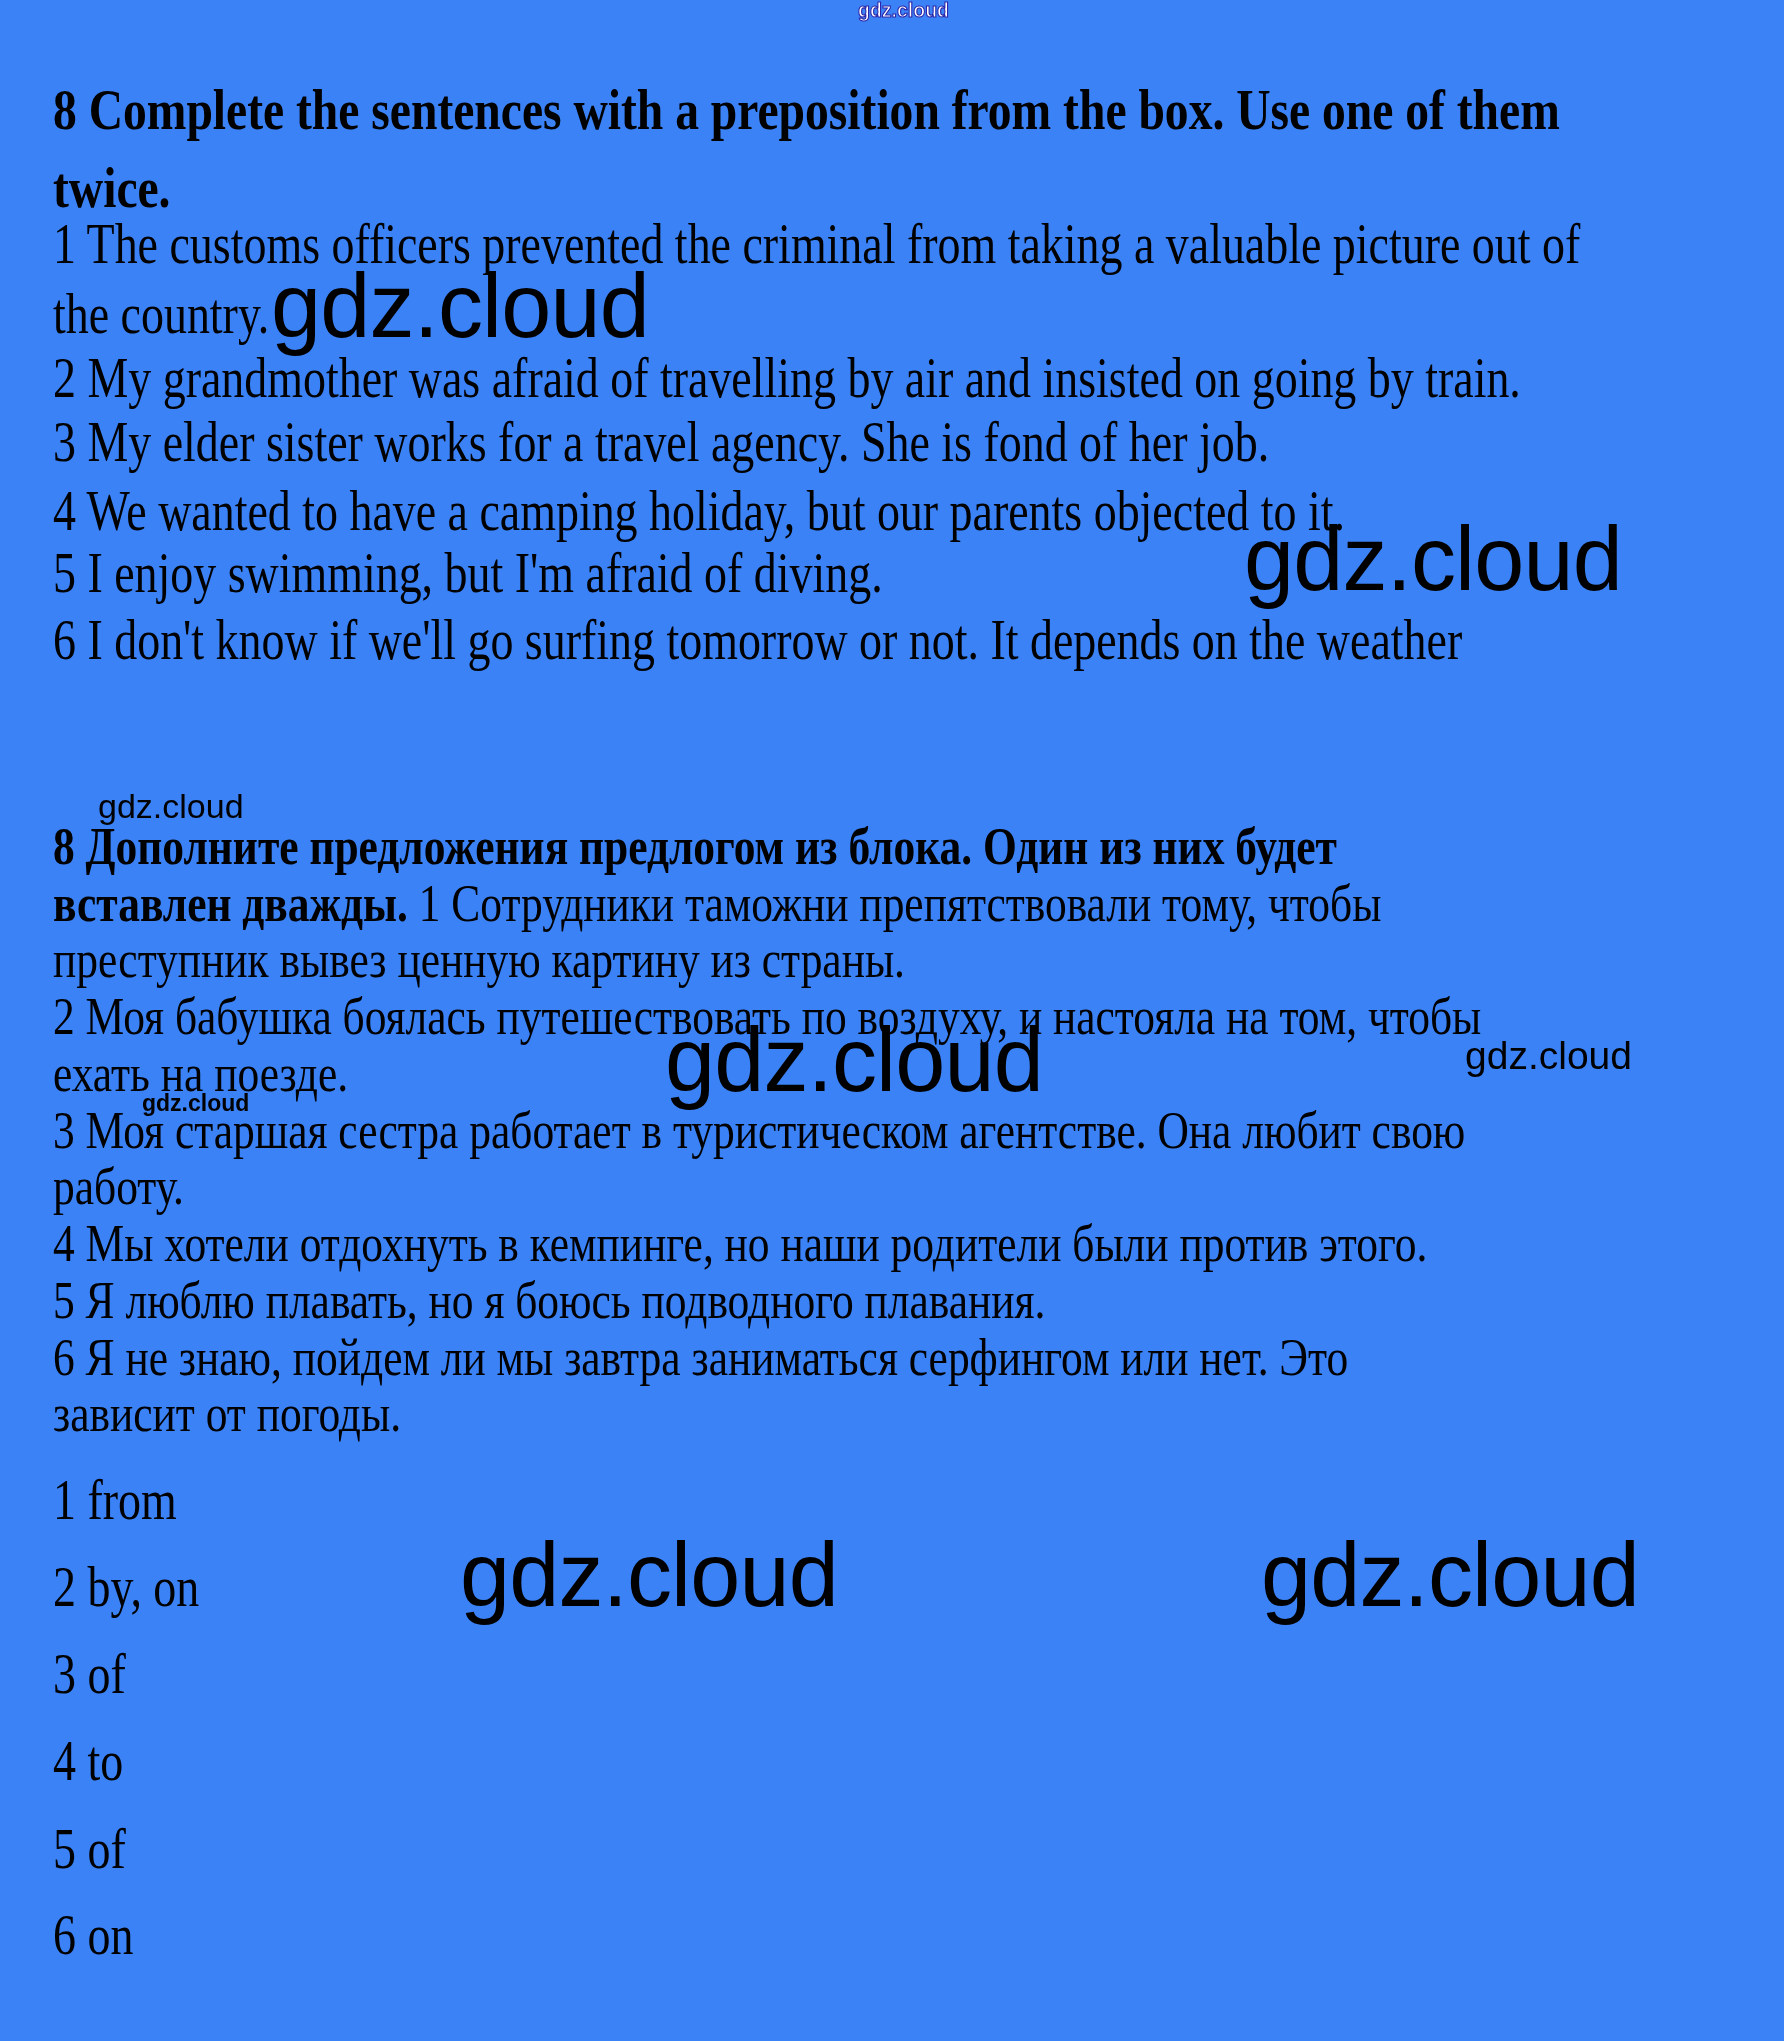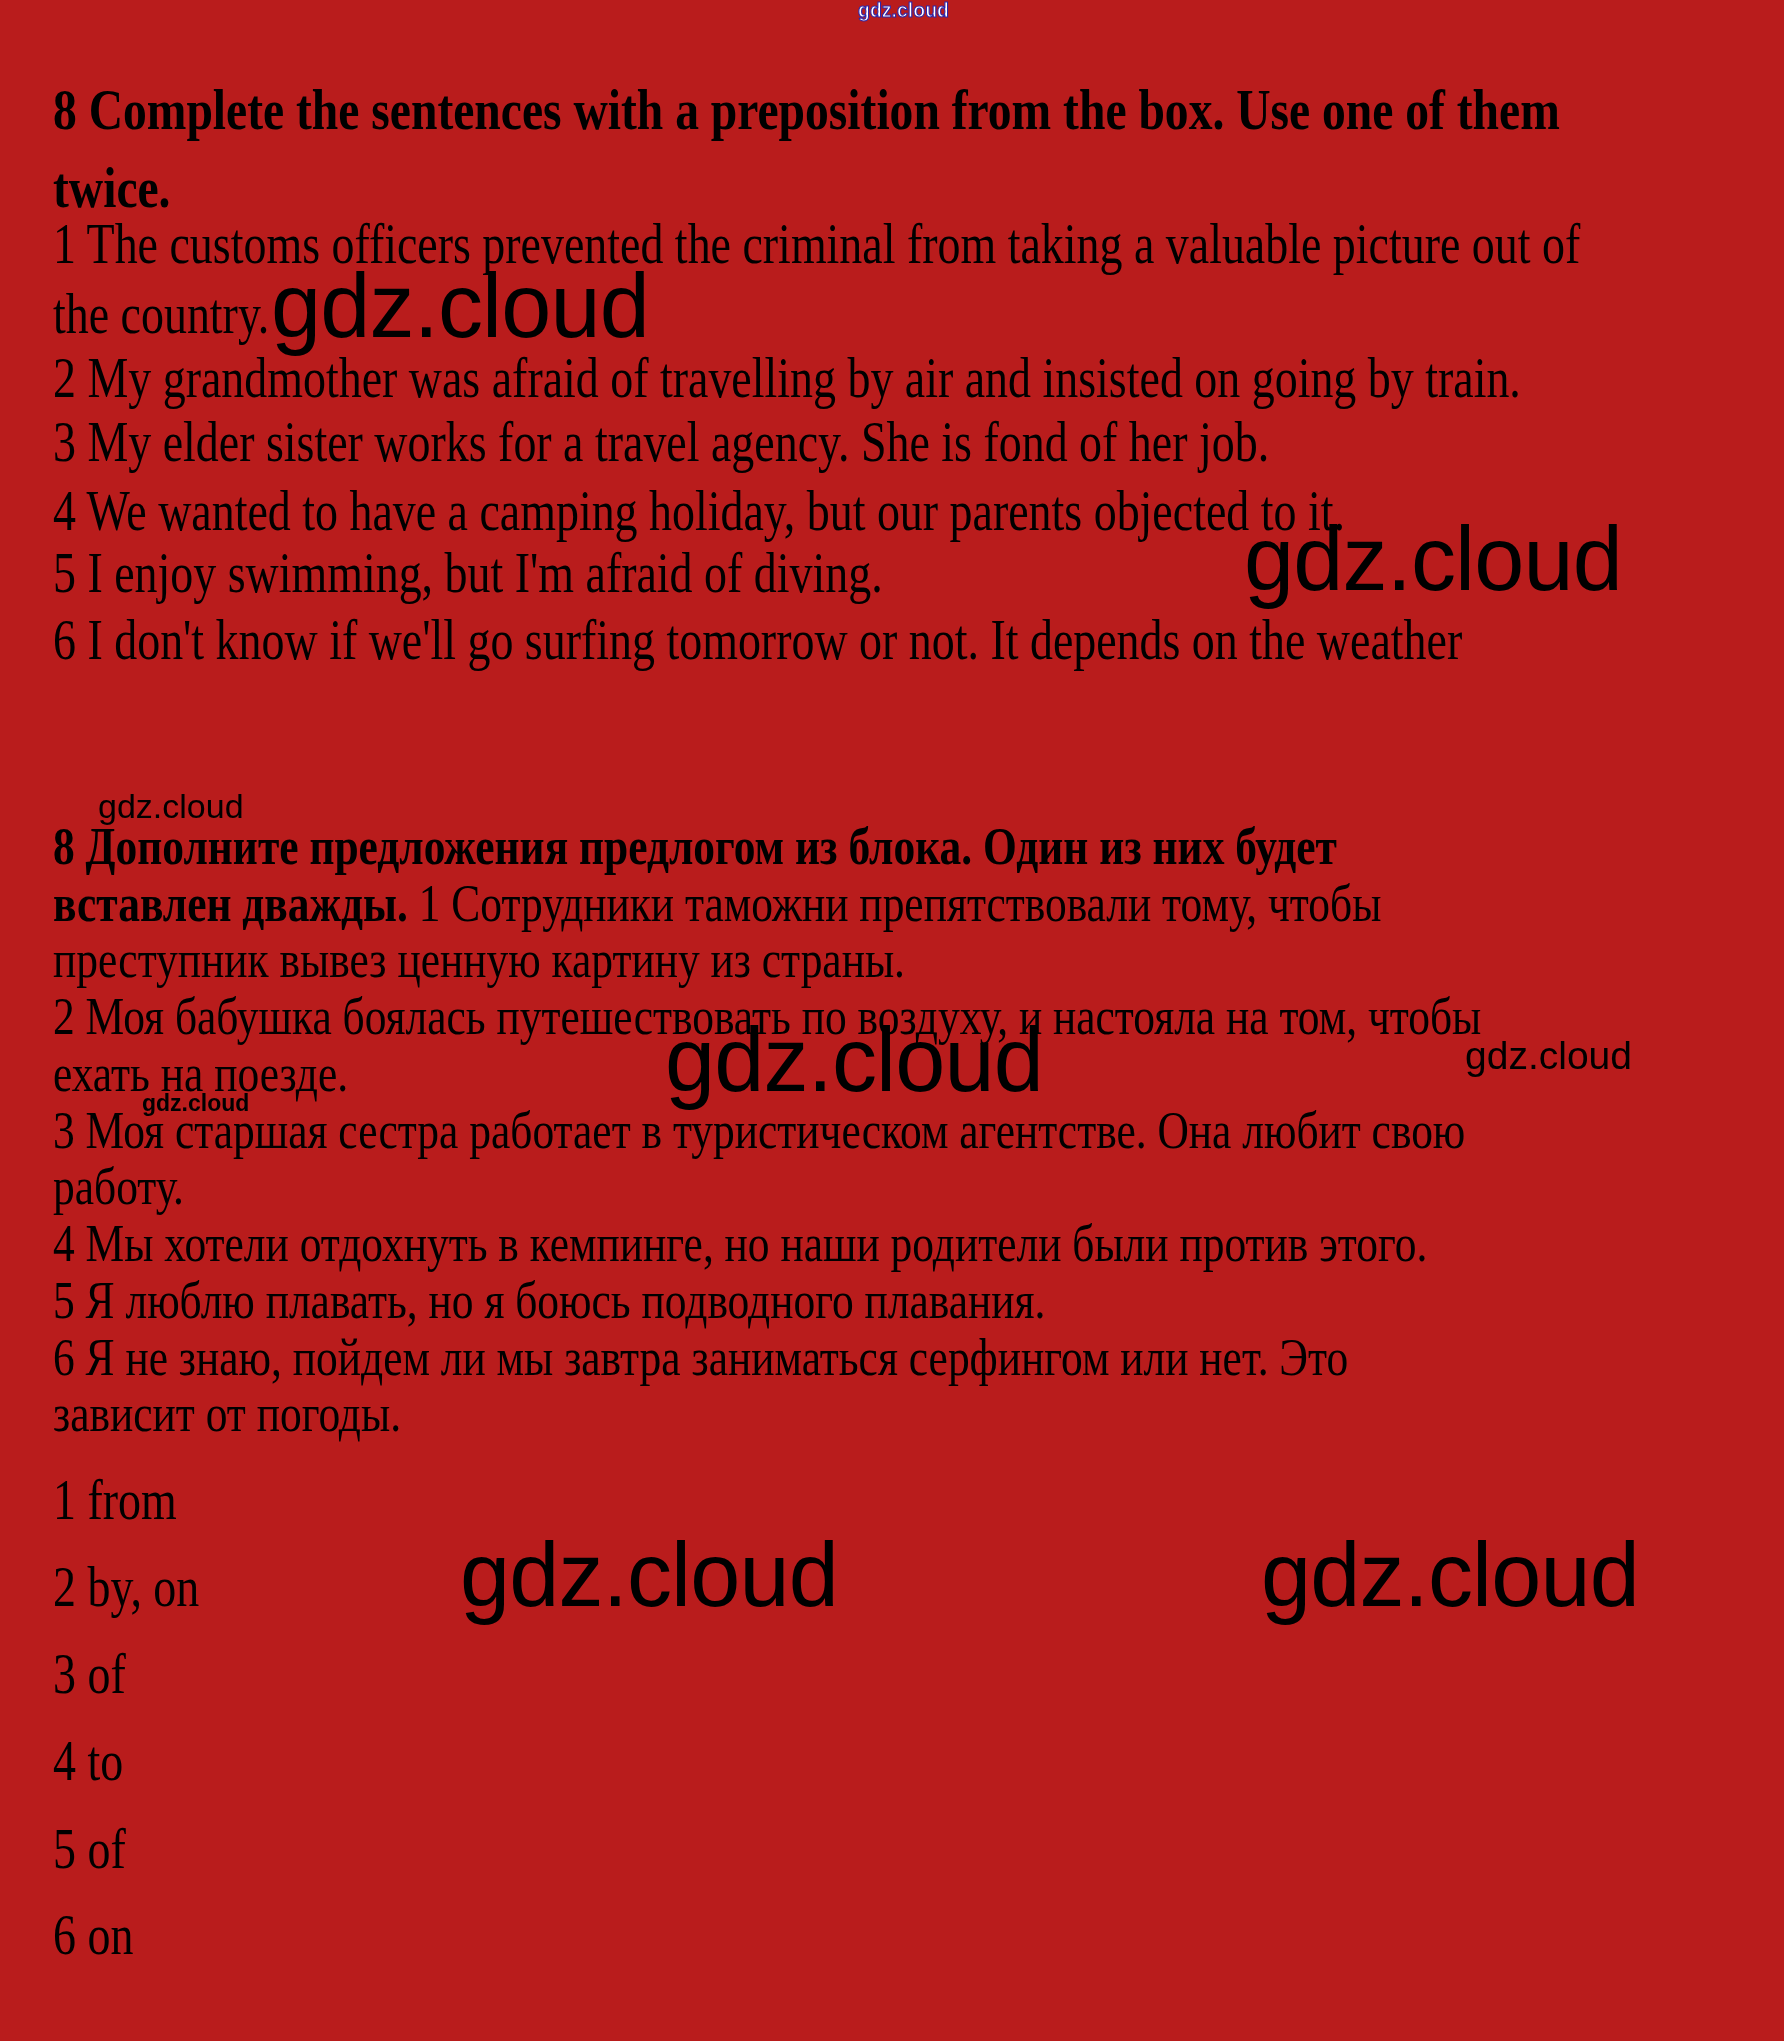--- a/index.html
+++ b/index.html
@@ -4,21 +4,21 @@
 <style>
   html, body {
     margin: 0;
     padding: 0;
     background: #ffffff;
   }
   .page {
     position: relative;
     width: 1784px;
     height: 2042px;
-    background: #b91c1c;
+    background: #3b82f6;
     overflow: hidden;
     color: #000000;
   }
   
   .line {
     position: absolute;
     left: 53px;
     font-family: "Liberation Serif", "DejaVu Serif", serif;
     color: #000000;
     line-height: 1;

